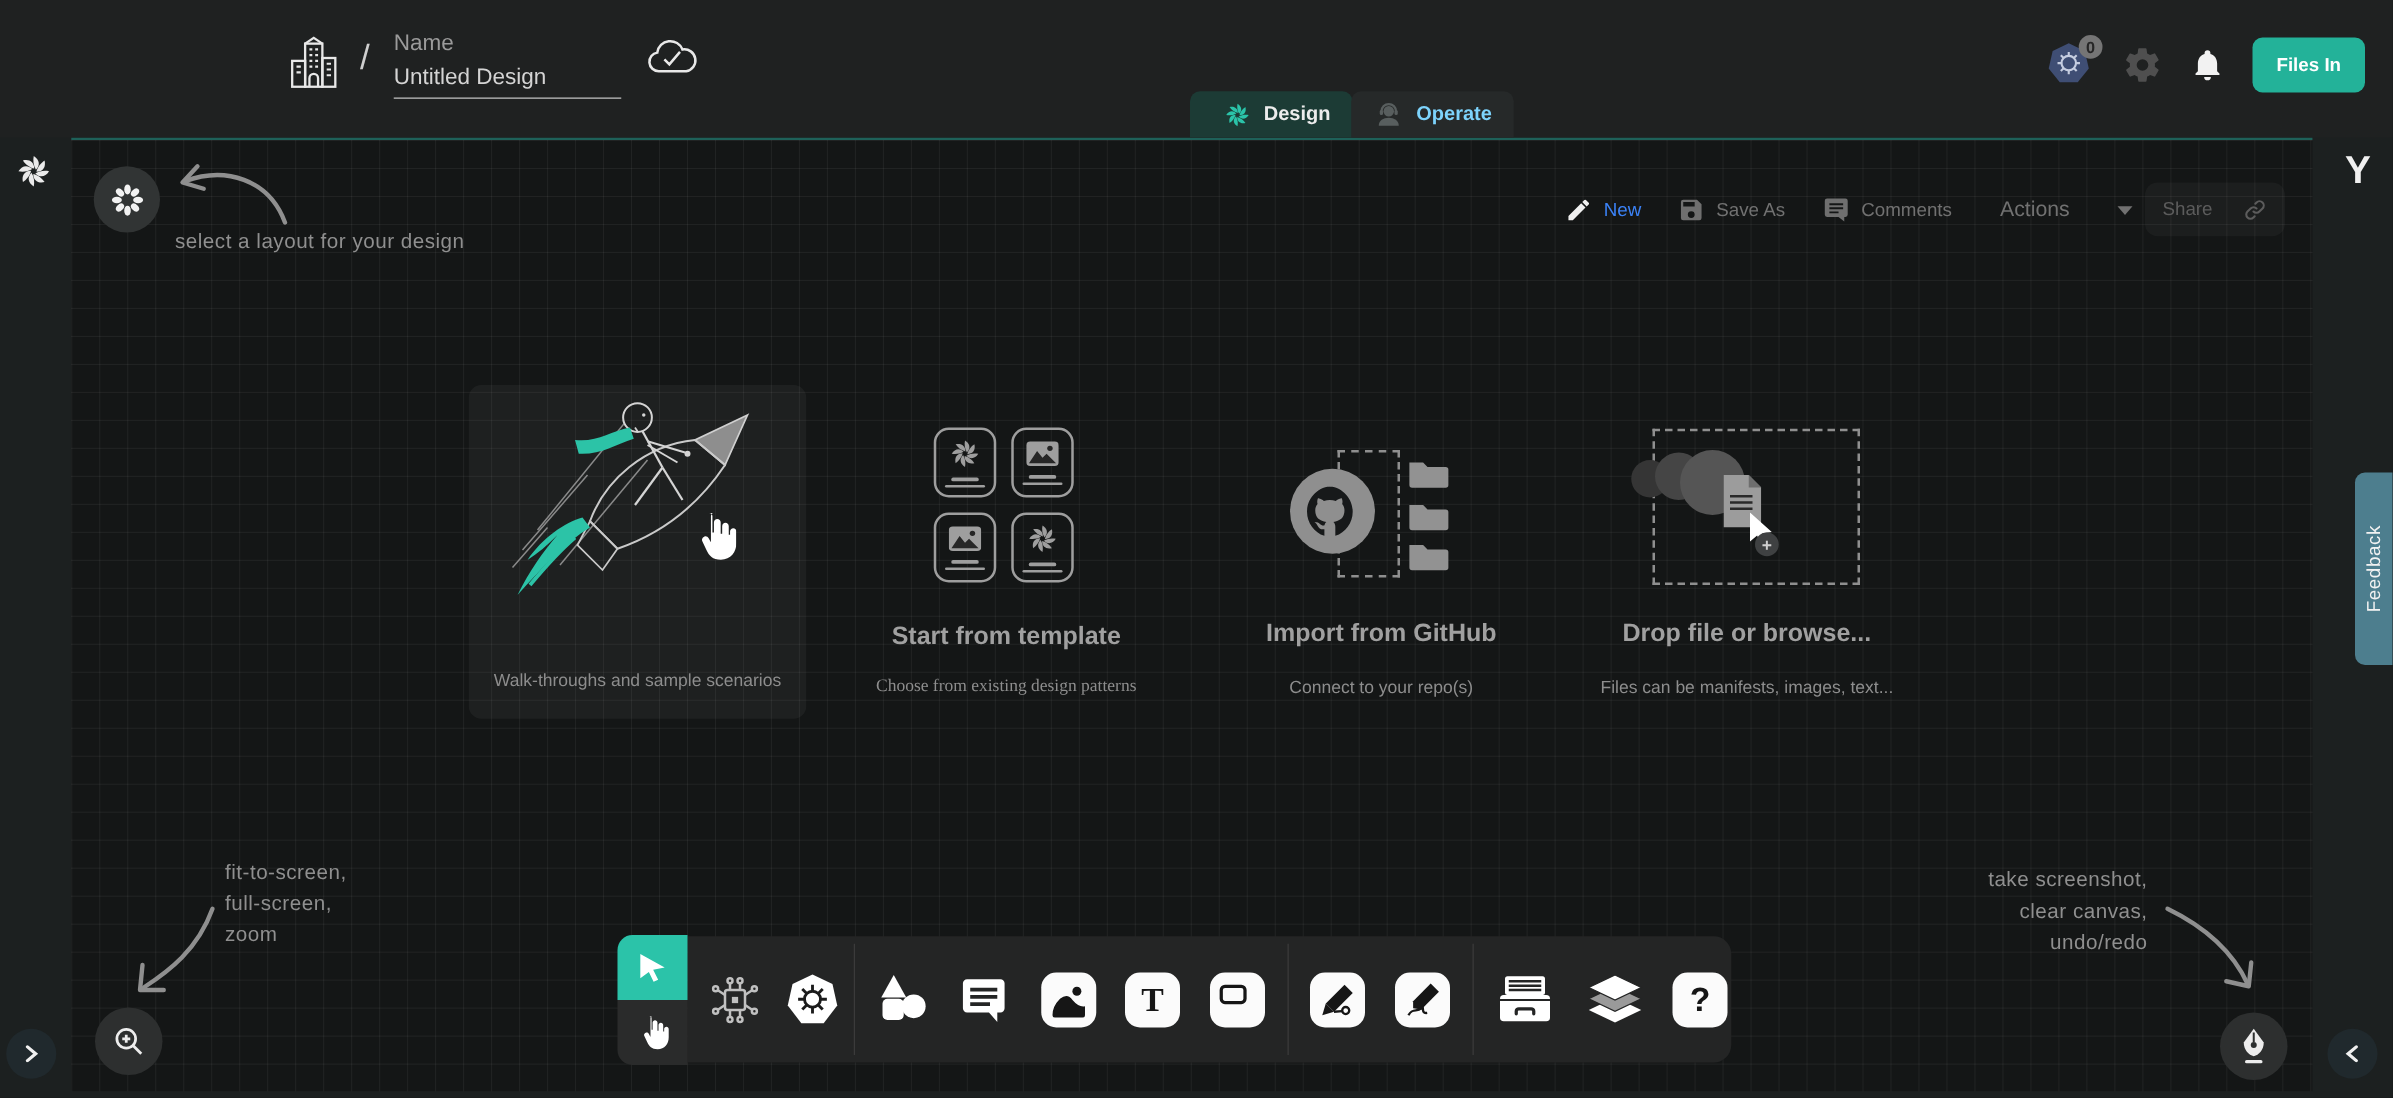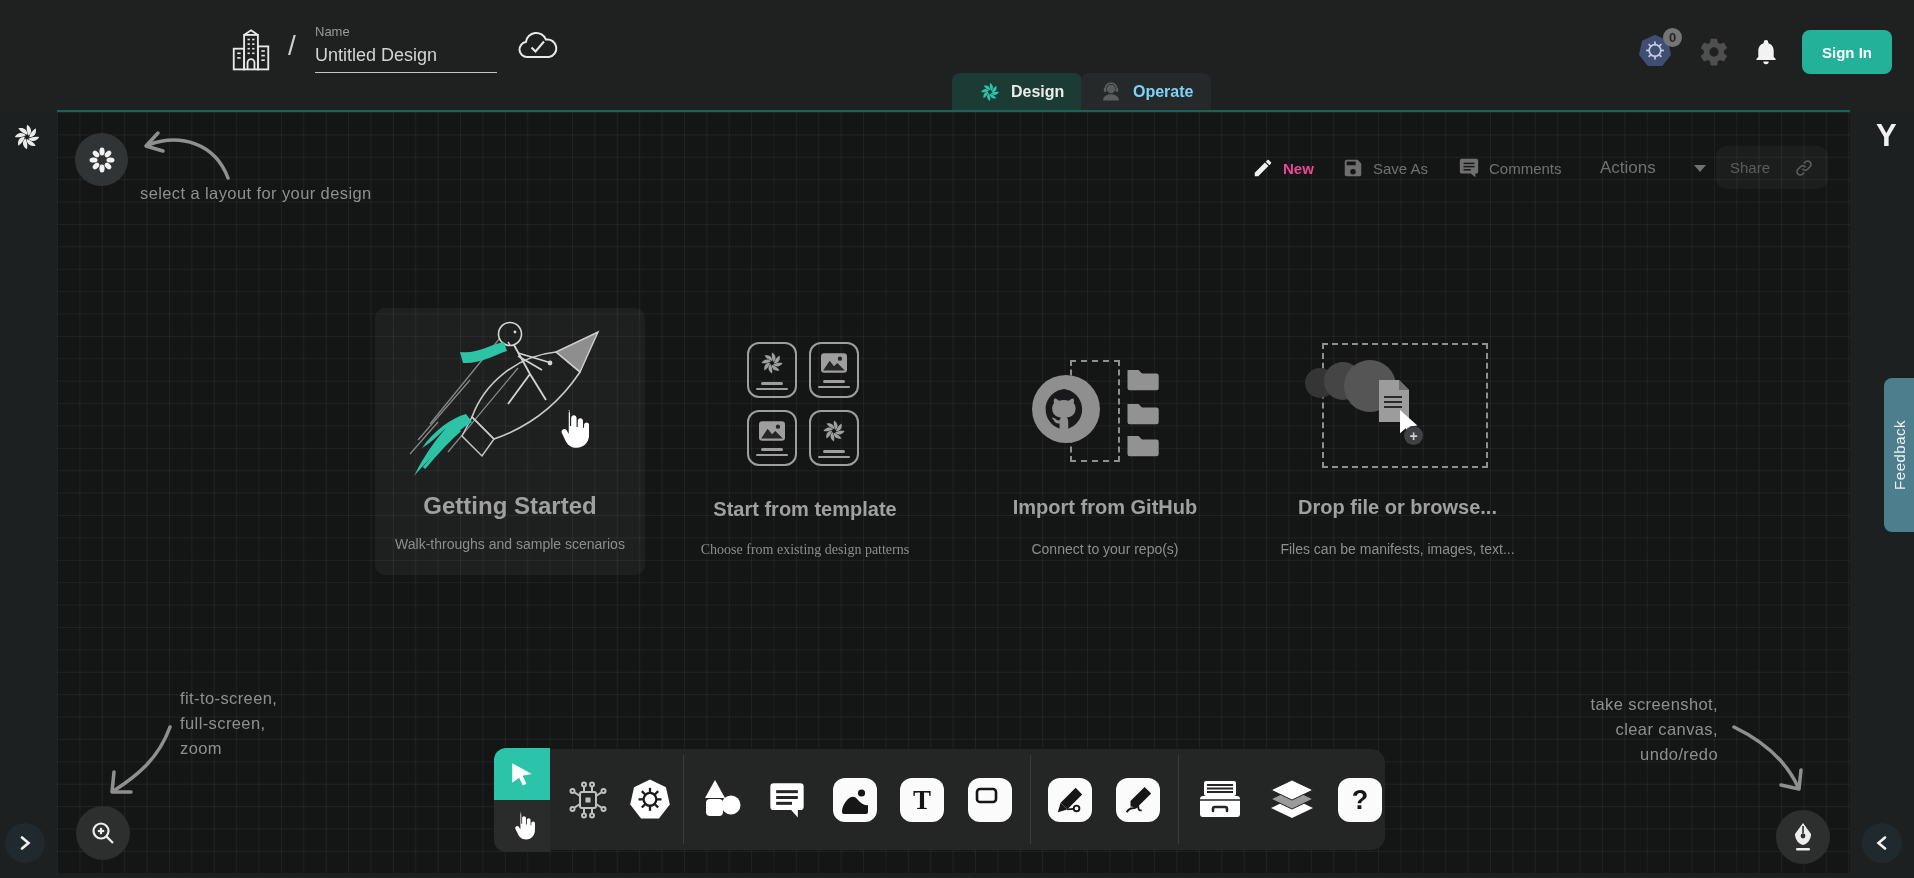--- a/index.html
+++ b/index.html
@@ -7,21 +7,21 @@
     font-family:"Liberation Sans", sans-serif; }
   .abs { position:absolute; }
 
   
   #header { position:absolute; left:0; top:0; width:1914px; height:110px; background:#1f2121; z-index:5; }
   #logo-wrap { position:absolute; left:12px; top:22px; display:flex; align-items:center; gap:14px; }
   #brand-text { color:#fafafa; font-size:31px; font-weight:700; letter-spacing:3px; }
   #org-icon { position:absolute; left:228px; top:26px; }
   #org-sep { position:absolute; left:288px; top:30px; color:#cfcfcf; font-size:28px; font-weight:300; }
   #name-block { position:absolute; left:315px; top:24px; }
-  #name-label { color:#9a9a9a; font-size:13px; }
+  #name-label { color:#9a9a9a; font-size:18px; }
   #name-input { display:block; margin-top:4px; width:182px; background:transparent; border:none;
     border-bottom:1px solid #c4c4c4; color:#d4d4d4; font-size:18px; padding:2px 0 6px 0;
     font-family:"Liberation Sans",sans-serif; }
   #cloud-icon { position:absolute; left:516px; top:30px; }
 
   #header-right { position:absolute; right:22px; top:30px; display:flex; align-items:center; gap:22px; }
   #k8s-ctx { position:relative; width:40px; height:40px; }
   #ctx-badge { position:absolute; right:-6px; top:-4px; width:19px; height:19px; border-radius:50%;
     background:#757575; color:#262626; font-size:13px; font-weight:700; display:flex;
     align-items:center; justify-content:center; }
@@ -38,21 +38,21 @@
   #canvas { position:absolute; left:57px; top:110px; width:1793px; height:763px;
     background:#141616; border-top:2px solid #1e6159;
     background-image:
       linear-gradient(to right, rgba(255,255,255,0.055) 1px, transparent 1px),
       linear-gradient(to bottom, rgba(255,255,255,0.055) 1px, transparent 1px);
     background-size:22.4px 22.4px; }
 
   
   .ctb-item { position:absolute; top:150px; height:36px; display:flex; align-items:center; gap:9px;
     color:#717171; font-size:15px; z-index:6; }
-  #ctb-new { left:1252px; color:#ec4899; font-weight:700; }
+  #ctb-new { left:1252px; color:#3b82f6; font-weight:400; }
   #ctb-save { left:1342px; }
   #ctb-comments { left:1458px; }
   #ctb-actions { left:1600px; }
   #share-pill { position:absolute; left:1716px; top:146px; width:112px; height:43px;
     background:rgba(255,255,255,0.035); border-radius:10px; display:flex; align-items:center;
     justify-content:space-between; padding:0 14px; color:#5c5c5c; font-size:15px; z-index:6; }
 
   
   .hint { position:absolute; color:#8f8f8f; font-size:16.5px; letter-spacing:.4px; z-index:4; }
   #hint-layout { left:140px; top:184px; }
@@ -209,21 +209,21 @@
         <path d="M19.4 13c.04-.33.06-.66.06-1s-.02-.67-.06-1l2.1-1.65a.5.5 0 0 0 .12-.64l-2-3.46a.5.5 0 0 0-.6-.22l-2.49 1a7.3 7.3 0 0 0-1.73-1l-.38-2.65A.5.5 0 0 0 13.93 2h-4a.5.5 0 0 0-.49.42l-.38 2.65c-.63.26-1.2.6-1.73 1l-2.49-1a.5.5 0 0 0-.6.22l-2 3.46a.5.5 0 0 0 .12.64L4.46 11c-.04.33-.06.66-.06 1s.02.67.06 1l-2.1 1.65a.5.5 0 0 0-.12.64l2 3.46c.13.22.39.31.6.22l2.49-1c.53.4 1.1.74 1.73 1l.38 2.65c.04.24.25.42.49.42h4c.24 0 .45-.18.49-.42l.38-2.65c.63-.26 1.2-.6 1.73-1l2.49 1c.21.09.47 0 .6-.22l2-3.46a.5.5 0 0 0-.12-.64L19.4 13zM12 15.5a3.5 3.5 0 1 1 0-7 3.5 3.5 0 0 1 0 7z"></path>
       </svg>
     </span>
 
     <span>
       <svg width="28" height="30" viewBox="0 0 24 24" fill="#f2f2f2">
         <path d="M12 22.5a2.3 2.3 0 0 0 2.3-2.3h-4.6A2.3 2.3 0 0 0 12 22.5zM18.6 16.2V11c0-3.2-1.8-5.8-4.6-6.5V3.8a2 2 0 1 0-4 0v.7C7.2 5.2 5.4 7.8 5.4 11v5.2L3.8 17.8v1h16.4v-1z"></path>
       </svg>
     </span>
 
-    <button id="signin-btn">Sign In</button>
+    <button id="signin-btn">Files In</button>
   </div>
 
   <div id="tab-design" class="mode-tab">
     <svg width="22" height="22" viewBox="0 0 24 24" fill="#2bc3a9">
       <use href="#swirl-sym"></use>
     </svg>
     <span>Design</span>
   </div>
   <div id="tab-operate" class="mode-tab">
     <svg width="24" height="24" viewBox="0 0 24 24">
@@ -376,21 +376,20 @@
     <line x1="128" y1="41" x2="158" y2="50" stroke="#d4d4d4" stroke-width="1.6"></line>
     <line x1="128" y1="44" x2="152" y2="58" stroke="#d4d4d4" stroke-width="1.6"></line>
     <circle cx="160" cy="51" r="2.4" fill="#d4d4d4"></circle>
     <line x1="140" y1="62" x2="118" y2="92" stroke="#d4d4d4" stroke-width="1.8"></line>
     <line x1="140" y1="62" x2="156" y2="88" stroke="#d4d4d4" stroke-width="1.8"></line>
     <path d="M114 30 C98 33 88 42 70 40 L73 51 C90 52 102 44 117 39 Z" fill="#2cc3a7"></path>
   </svg>
   <svg class="abs" style="left:178px;top:100px" width="36" height="42" viewBox="0 0 24 28">
     <path d="M9.6 1.6 c1 0 1.7.8 1.7 1.7 V12 h.8 V6.6 c0-1 .8-1.8 1.8-1.8 s1.8.8 1.8 1.8 V12.6 h.8 V8.6 c0-1 .8-1.8 1.7-1.8 1 0 1.8.8 1.8 1.8 v4.6 h.7 V11.4 c0-1 .8-1.7 1.7-1.7 1 0 1.7.8 1.7 1.7 V17.5 c0 5-3 9-8.3 9 -4.4 0-6.3-2.2-7.7-5.2 L5.9 16.7 c-.5-1 0-2.1 1-2.5 .9-.4 1.9 0 2.4.9 l1.1 2 h.1 V3.3 c0-1 .8-1.7 1.1-1.7z" fill="#ffffff"></path>
   </svg>
-  <div class="card-title">Getting Started</div>
   <div class="card-sub">Walk-throughs and sample scenarios</div>
 </div>
 
 <div id="card-template">
   <div id="tpl-grid">
     <div class="tpl-tile">
       <svg width="26" height="26" viewBox="0 0 24 24" fill="#9e9e9e">
           <use href="#swirl-sym"></use>
         </svg>
       <div class="tpl-line-s"></div>

